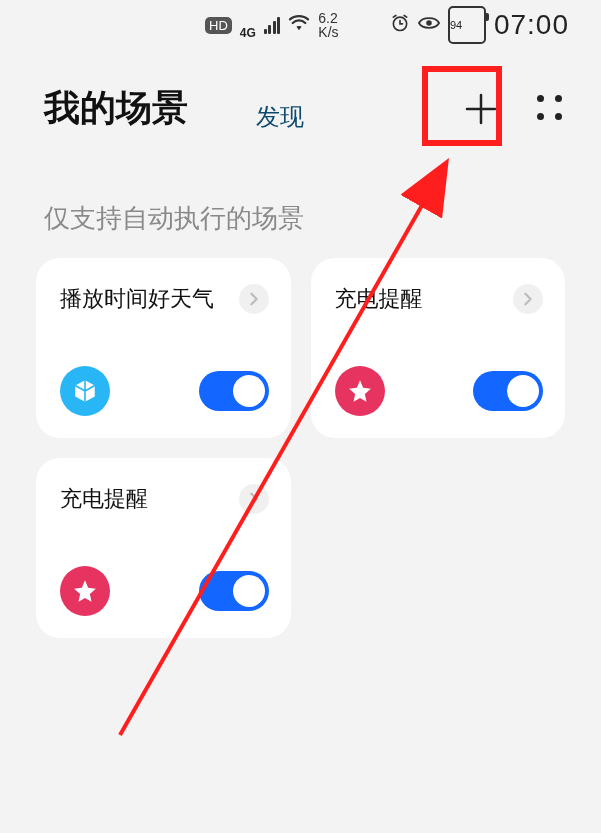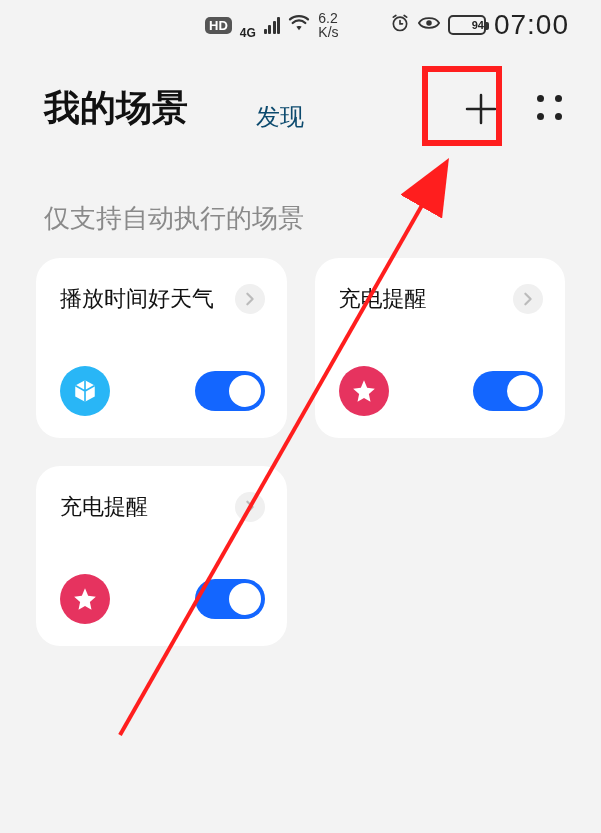--- a/index.html
+++ b/index.html
@@ -31,47 +31,47 @@
     margin-left: auto;
     display: flex;
     align-items: center;
     gap: 8px;
   }
   .hd-badge {
     background: #555;
     color: #fff;
     border-radius: 5px;
     font-size: 13px;
-    font-weight: 700;
+    font-weight: 400;
     padding: 2px 4px;
     line-height: 1;
   }
   .sig-icon { display: inline-flex; align-items: flex-end; gap: 1.5px; height: 18px;}
   .sig-icon span { width: 3px; background:#333; display:inline-block; border-radius:1px;}
   .sig-icon span:nth-child(1){height:5px;}
   .sig-icon span:nth-child(2){height:9px;}
   .sig-icon span:nth-child(3){height:13px;}
   .sig-icon span:nth-child(4){height:17px;}
   .speed {
     font-size: 14px;
     line-height: 1;
     color:#333;
     text-align:left;
   }
   .battery {
     position: relative;
     width: 38px;
-    height: 20px;
+    height: 38px;
     border: 2px solid #333;
     border-radius: 5px;
     display:flex;
     align-items:center;
-    justify-content:flex-end;
+    justify-content:flex-start;
     font-size: 11px;
-    font-weight:700;
+    font-weight:400;
   }
   .battery::after{
     content:"";
     position:absolute;
     right:-5px; top:5px;
     width:3px; height:8px;
     background:#333;
     border-radius:0 2px 2px 0;
   }
   .time { font-size: 28px; letter-spacing: 1px; }
@@ -105,21 +105,21 @@
   .section-label{
     padding: 50px 44px 22px;
     font-size: 26px;
     color:#8a8a8a;
   }
 
   
   .grid {
     display:grid;
     grid-template-columns: 1fr 1fr;
-    gap: 28px;
+    gap: 20px;
     padding: 0 36px;
   }
   .card{
     background:#fff;
     border-radius: 24px;
     padding: 26px 22px 22px 24px;
     height: 180px;
     display:flex;
     flex-direction:column;
     justify-content:space-between;

